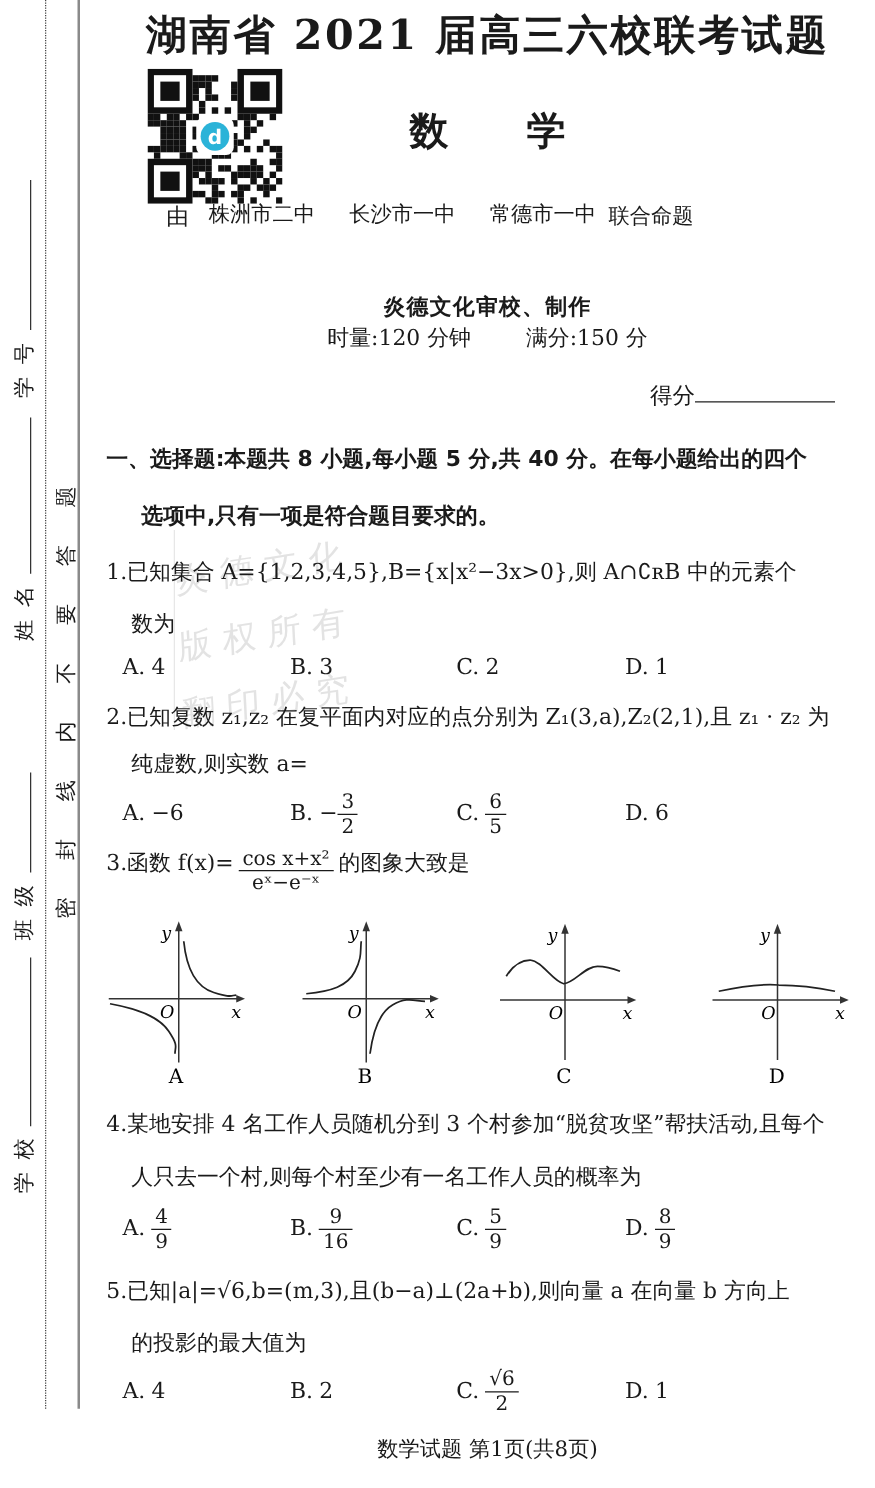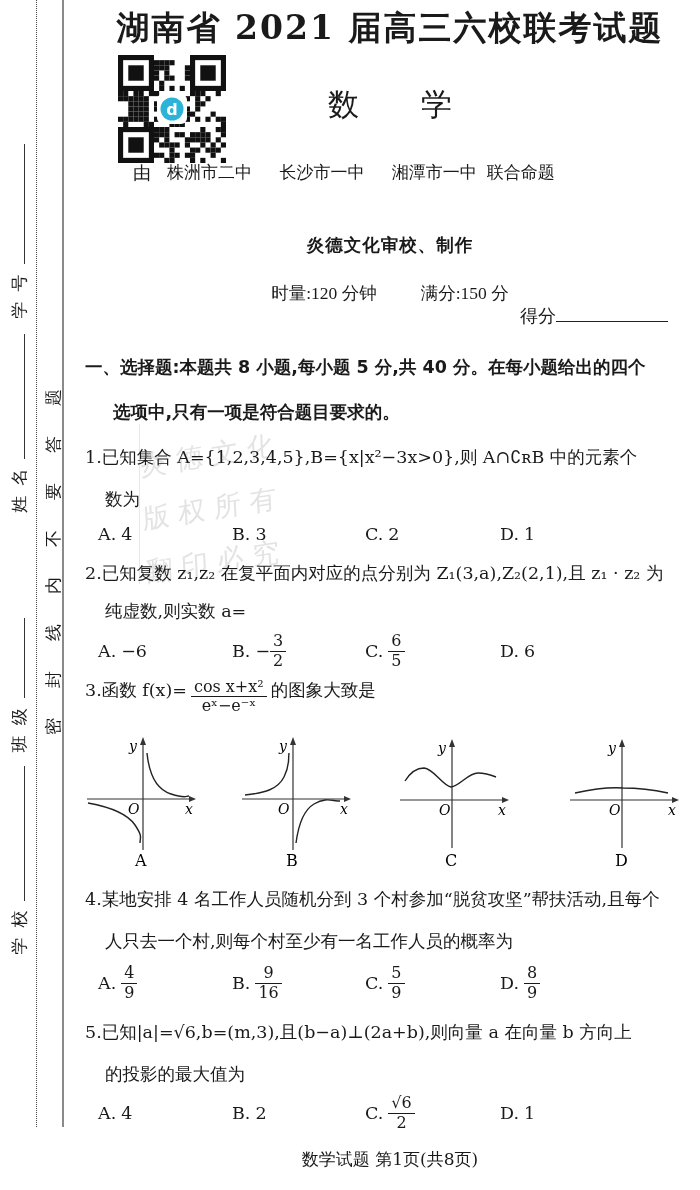--- a/index.html
+++ b/index.html
@@ -4,33 +4,33 @@
 <style>
   html,body{margin:0;padding:0;}
   body{
     width:700px;height:1190px;position:relative;overflow:hidden;
     background:#ffffff;color:#1a1a1a;
     font-family:"DejaVu Serif","Liberation Serif",serif;
   }
   .abs{position:absolute;white-space:nowrap;}
   
   .title{left:85px;top:6px;width:610px;text-align:center;font-size:33px;font-weight:bold;letter-spacing:2px;}
-  .subject{left:85px;top:84px;width:610px;text-align:center;font-size:31px;font-weight:normal;letter-spacing:26px;text-indent:26px;}
+  .subject{left:85px;top:84px;width:610px;text-align:center;font-size:31px;font-weight:bold;letter-spacing:26px;text-indent:26px;}
   .qr{left:118px;top:55px;width:108px;height:108px;}
   .schools{left:133px;top:158px;display:flex;align-items:center;font-size:17px;}
   .schools .by{font-size:18px;margin-right:16px;}
   .schools .rows{display:flex;flex-direction:column;gap:2px;}
   .schools .row{line-height:29px;}
   .schools .row span{margin-right:22px;}
   .schools .row span:last-child{margin-right:0;}
   .sp4{letter-spacing:6px;}
   .schools .suffix{margin-left:10px;font-size:17px;}
   .review{left:85px;top:233px;width:610px;text-align:center;font-size:17.5px;font-weight:bold;
           font-family:"DejaVu Sans","Liberation Sans",sans-serif;letter-spacing:1px;}
-  .meta{left:85px;top:281px;width:610px;text-align:center;font-size:17.5px;font-family:Liberation Serif, serif;}
+  .meta{left:85px;top:258px;width:610px;text-align:center;font-size:17.5px;}
   .meta .gap{display:inline-block;width:44px;}
   .score{left:520px;top:303px;font-size:18px;}
   .score .lab{font-weight:normal;font-family:"DejaVu Sans","Liberation Sans",sans-serif;}
   .score .blank{display:inline-block;width:112px;height:18px;border-bottom:1.5px solid #222;}
   
   .vline-dot{left:36px;top:0;height:1127px;width:0;border-left:1px dotted #444;}
   .vline-solid{left:62px;top:0;height:1127px;width:0;border-left:2px solid #8a8a8a;}
   .rot{position:absolute;top:0;width:1190px;height:26px;transform-origin:0 0;
        transform:rotate(-90deg) translateX(-1190px);line-height:26px;font-size:17px;white-space:nowrap;}
   .rot-fields{left:6px;}
@@ -253,21 +253,21 @@
 </svg>
 
 <div class="abs subject">数 学</div>
 
 <div class="abs schools">
   <span class="by">由</span>
   <span class="rows">
     <span class="row">
       <span>株洲市二中</span>
       <span>长沙市一中</span>
-      <span>湘潭市一中</span>
+      <span>常德市一中</span>
     </span>
   </span>
   <span class="suffix">联合命题</span>
 </div>
 
 <div class="abs review">炎德文化审校、制作</div>
 
 <div class="abs meta">
   <span>时量:120 分钟</span><span class="gap"></span><span>满分:150 分</span>
 </div>

